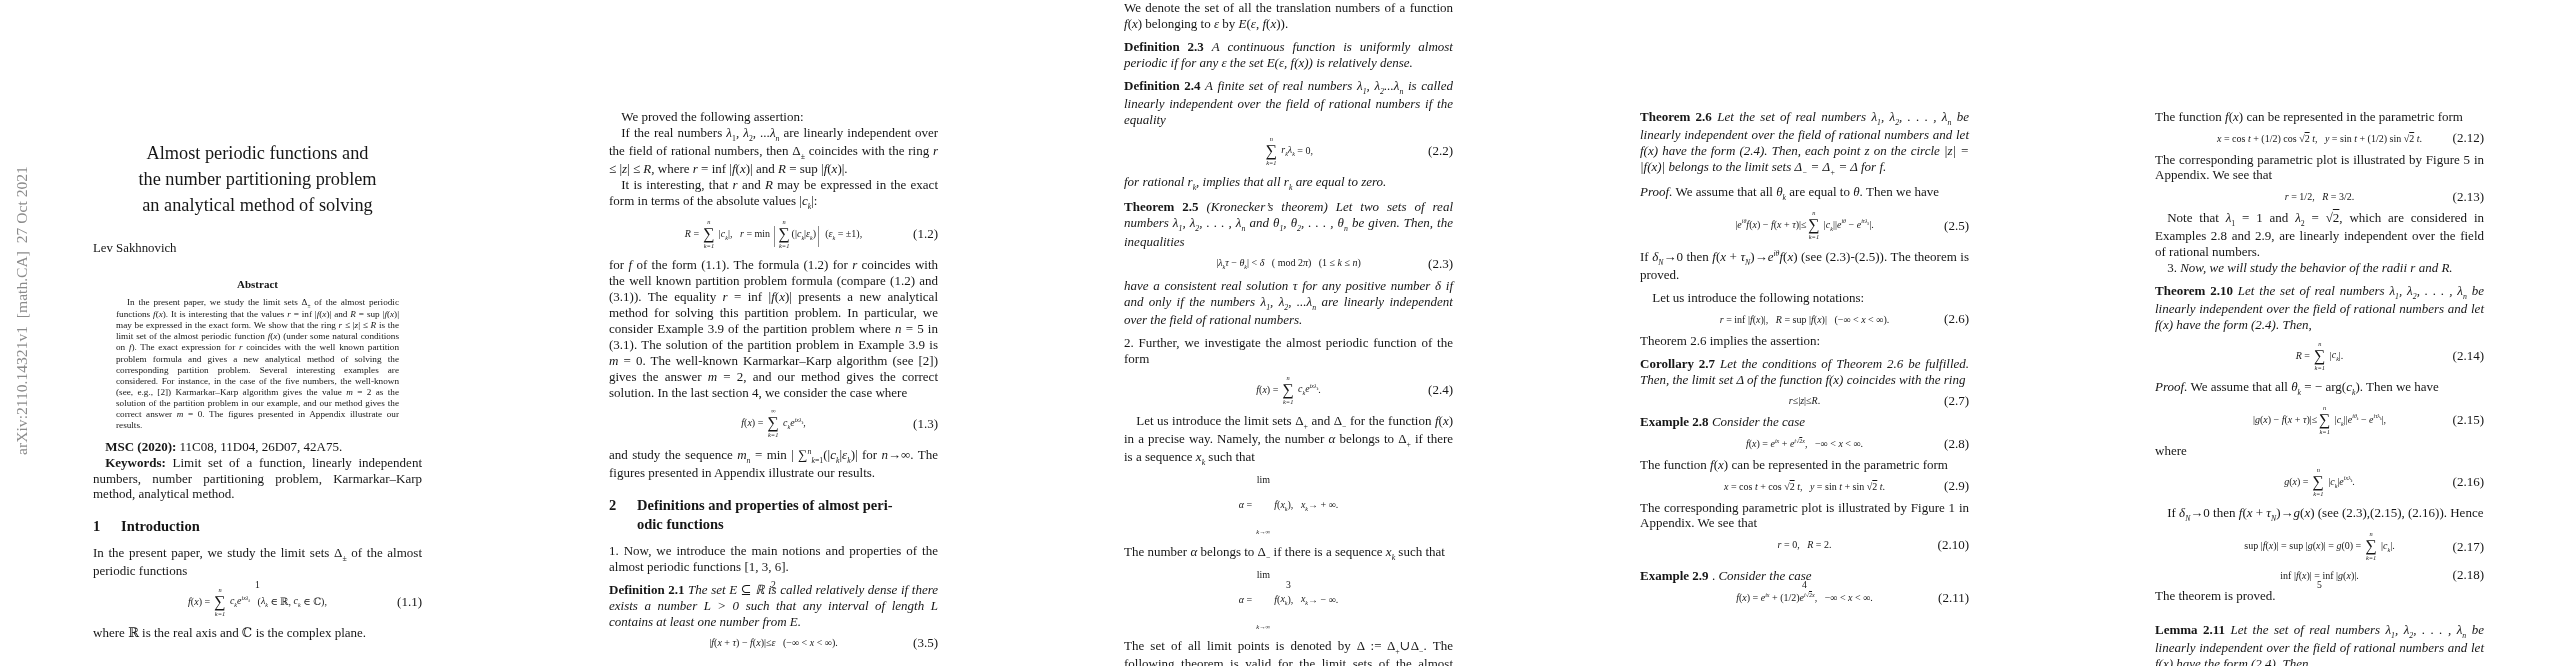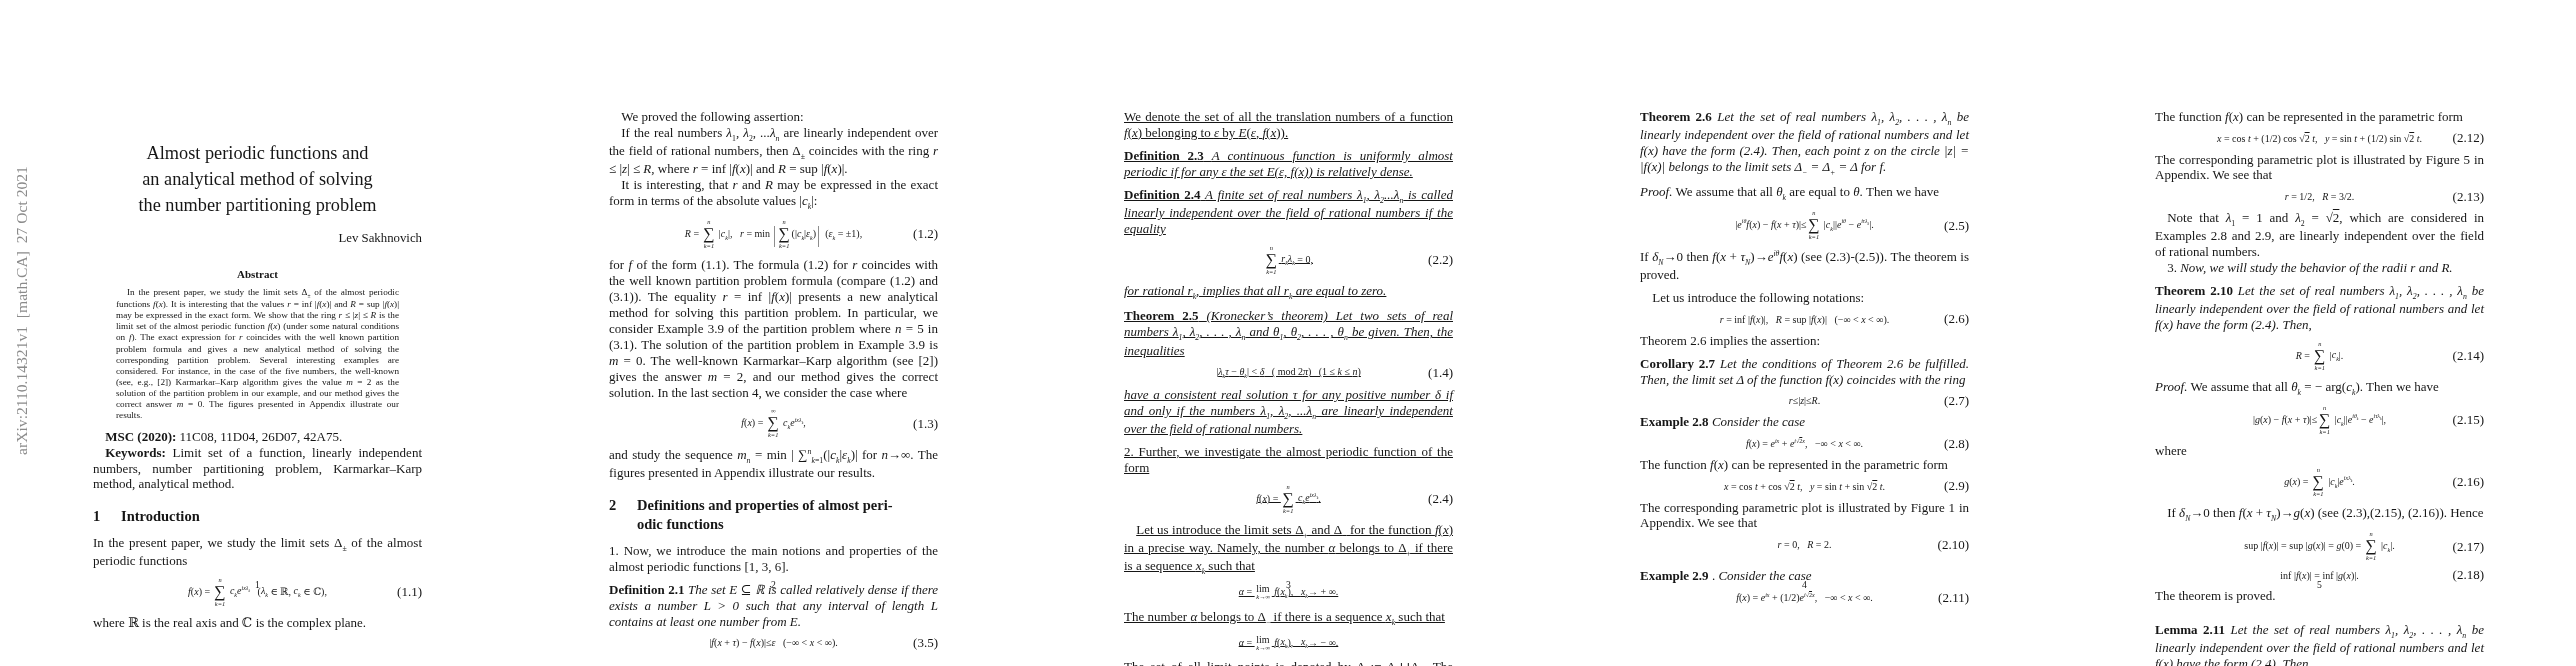--- a/index.html
+++ b/index.html
@@ -8,54 +8,54 @@
     background:#ffffff;color:#161616;
     font-family:"Liberation Serif","DejaVu Serif",serif;
   }
   #watermark{
     position:absolute;left:-149px;top:300px;width:345px;height:21px;
     text-align:center;transform:rotate(-90deg);
     font-size:15.6px;color:#8b8b8b;white-space:pre;
   }
   .page{position:absolute;top:0;height:667px;width:329px;box-sizing:border-box;}
   .title{font-size:18.3px;line-height:1.42;text-align:center;}
-  .author{font-size:12.8px;text-align:right;margin-top:12px;}
+  .author{font-size:12.8px;text-align:left;margin-top:22px;}
   .abshead{font-size:11px;font-weight:bold;text-align:center;margin-top:22px;}
   .abs{font-size:9.2px;line-height:1.21;margin:6.7px 23px 0 23px;text-align:justify;text-indent:11px;}
   .para{font-size:13px;line-height:1.225;text-align:justify;}
   .ind{text-indent:12.2px;}
   .gap{margin-top:7.2px;}
   .gap-lg{margin-top:18px;}
   .sechead{display:flex;font-weight:bold;font-size:14.5px;margin:14.5px 0 9px 0;line-height:1.32;}
   .secno{width:28px;flex:none;}
   .sectext{flex:1;}
   .eqrow{position:relative;display:flex;align-items:center;justify-content:center;margin:7.8px 0;font-size:10px;}
   .eqtag{position:absolute;right:0;top:50%;transform:translateY(-50%);font-size:13px;}
   .eqbody{text-align:center;}
   sup,sub{font-size:0.6em;}
   .sum{display:inline-flex;flex-direction:column;align-items:center;line-height:1;vertical-align:middle;margin:0 1.7px;}
   .sum .st,.sum .sb{font-size:6.4px;font-style:italic;}
   .sum .ss{font-size:16px;font-style:normal;margin:0.6px 0 1.1px 0;}
-  .lim{display:inline-flex;flex-direction:column;align-items:flex-start;line-height:1;vertical-align:middle;margin:0 1.7px;}
+  .lim{display:inline-flex;flex-direction:column;align-items:flex-end;line-height:1;vertical-align:middle;margin:0 1.7px;gap:44px;}
   .lim .lt{font-size:10px;}
   .lim .lb{font-size:6.4px;font-style:italic;}
   .ov{text-decoration:overline;}
   .bb{display:inline-block;transform:scaleY(2.3);margin:0 1.1px;font-weight:100;}
   .pageno{position:absolute;left:0;right:0;top:579px;text-align:center;font-size:9.7px;}
 </style>
 </head>
 <body>
 
 <div id="watermark" style="color: rgb(139, 139, 139);">arXiv:2110.14321v1  [math.CA]  27 Oct 2021</div>
 <div id="pages">
     <div class="page" style="left: 93px; padding-top: 141px;">
       <div class="title">
         <div class="title-line">Almost periodic functions and</div>
+        <div class="title-line">the number partitioning problem</div>
         <div class="title-line">an analytical method of solving</div>
-        <div class="title-line">the number partitioning problem</div>
       </div>
       <div class="author">Lev Sakhnovich</div>
       <div class="abshead">Abstract</div>
       <div class="abs">In the present paper, we study the limit sets Δ<sub>±</sub> of the almost periodic functions <i>f</i>(<i>x</i>). It is interesting that the values <i>r</i> = inf |<i>f</i>(<i>x</i>)| and <i>R</i> = sup |<i>f</i>(<i>x</i>)| may be expressed in the exact form. We show that the ring <i>r</i> ≤ |<i>z</i>| ≤ <i>R</i> is the limit set of the almost periodic function <i>f</i>(<i>x</i>) (under some natural conditions on <i>f</i>). The exact expression for <i>r</i> coincides with the well known partition problem formula and gives a new analytical method of solving the corresponding partition problem. Several interesting examples are considered. For instance, in the case of the five numbers, the well-known (see, e.g., [2]) Karmarkar–Karp algorithm gives the value <i>m</i> = 2 as the solution of the partition problem in our example, and our method gives the correct answer <i>m</i> = 0. The figures presented in Appendix illustrate our results.</div>
       <div class="para ind gap"><b>MSC (2020):</b> 11C08, 11D04, 26D07, 42A75.</div>
       <div class="para ind"><b>Keywords:</b> Limit set of a function, linearly independent numbers, number partitioning problem, Karmarkar–Karp method, analytical method.</div>
       <div class="sechead">
         <div class="secno">1</div>
         <div class="sectext">Introduction</div>
       </div>
@@ -102,37 +102,37 @@
         <div class="sectext">Definitions and properties of almost peri-<br>odic functions</div>
       </div>
       <div class="para ">1. Now, we introduce the main notions and properties of the almost periodic functions [1, 3, 6].</div>
       <div class="para gap"><b>Definition 2.1</b> <i>The set E ⊆ ℝ is called relatively dense if there exists a number L &gt; 0 such that any interval of length L contains at least one number from E.</i></div>
       <div class="eqrow">
         <div class="eqbody">|<i>f</i>(<i>x</i> + <i>τ</i>) − <i>f</i>(<i>x</i>)|≤<i>ε</i>&nbsp;&nbsp;&nbsp;(−∞ &lt; <i>x</i> &lt; ∞).</div>
         <div class="eqtag">(3.5)</div>
       </div>
       <div class="pageno">2</div>
     </div>
-    <div class="page" style="left: 1124px; padding-top: 109px; text-decoration: underline;">
+    <div class="page" style="left: 1124px; ">
       <div class="para ">We denote the set of all the translation numbers of a function <i>f</i>(<i>x</i>) belonging to <i>ε</i> by <i>E</i>(<i>ε</i>, <i>f</i>(<i>x</i>)).</div>
       <div class="para gap"><b>Definition 2.3</b> <i>A continuous function is uniformly almost periodic if for any ε the set E(ε, f(x)) is relatively dense.</i></div>
       <div class="para gap"><b>Definition 2.4</b> <i>A finite set of real numbers λ<sub>1</sub>, λ<sub>2</sub>...λ<sub>n</sub> is called linearly independent over the field of rational numbers if the equality</i></div>
       <div class="eqrow">
         <div class="eqbody"><span class="sum">
             <span class="st">n</span>
             <span class="ss">∑</span>
             <span class="sb">k=1</span>
           </span> <i>r<sub>k</sub>λ<sub>k</sub></i> = 0,</div>
         <div class="eqtag">(2.2)</div>
       </div>
       <div class="para "><i>for rational r<sub>k</sub>, implies that all r<sub>k</sub> are equal to zero.</i></div>
       <div class="para gap"><b>Theorem 2.5</b> <i>(Kronecker’s theorem) Let two sets of real numbers λ<sub>1</sub>, λ<sub>2</sub>, . . . , λ<sub>n</sub> and θ<sub>1</sub>, θ<sub>2</sub>, . . . , θ<sub>n</sub> be given. Then, the inequalities</i></div>
       <div class="eqrow">
         <div class="eqbody">|<i>λ<sub>k</sub>τ</i> − <i>θ<sub>k</sub></i>| &lt; <i>δ</i>&nbsp;&nbsp;&nbsp;( mod 2<i>π</i>)&nbsp;&nbsp;&nbsp;(1 ≤ <i>k</i> ≤ <i>n</i>)</div>
-        <div class="eqtag">(1.4)</div>
+        <div class="eqtag">(2.3)</div>
       </div>
       <div class="para "><i>have a consistent real solution τ for any positive number δ if and only if the numbers λ<sub>1</sub>, λ<sub>2</sub>, ...λ<sub>n</sub> are linearly independent over the field of rational numbers.</i></div>
       <div class="para gap">2. Further, we investigate the almost periodic function of the form</div>
       <div class="eqrow">
         <div class="eqbody"><i>f</i>(<i>x</i>) = <span class="sum">
             <span class="st">n</span>
             <span class="ss">∑</span>
             <span class="sb">k=1</span>
           </span> <i>c<sub>k</sub>e</i><sup><i>ixλ<sub>k</sub></i></sup>.</div>
         <div class="eqtag">(2.4)</div>

